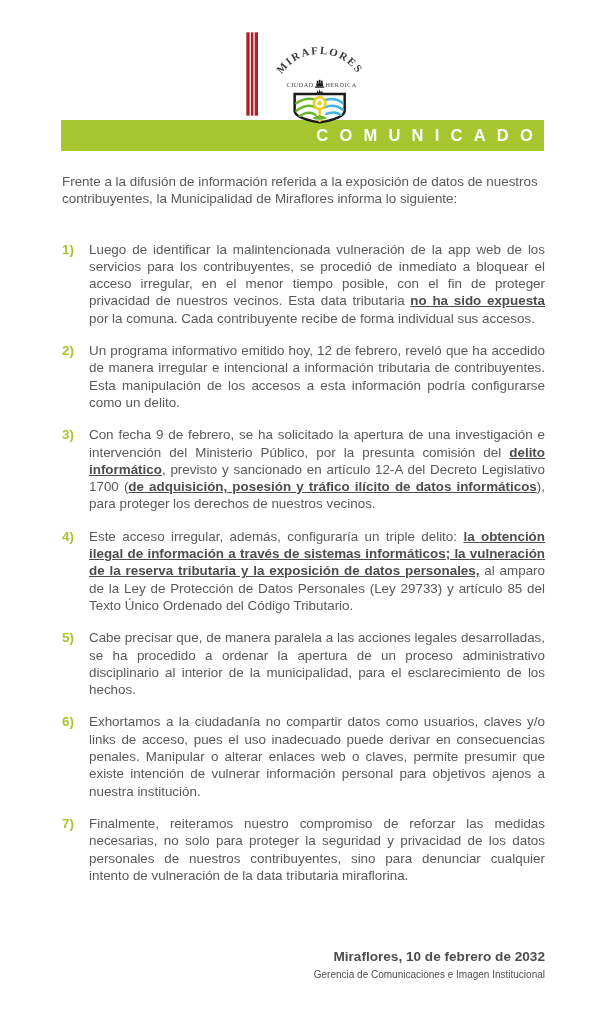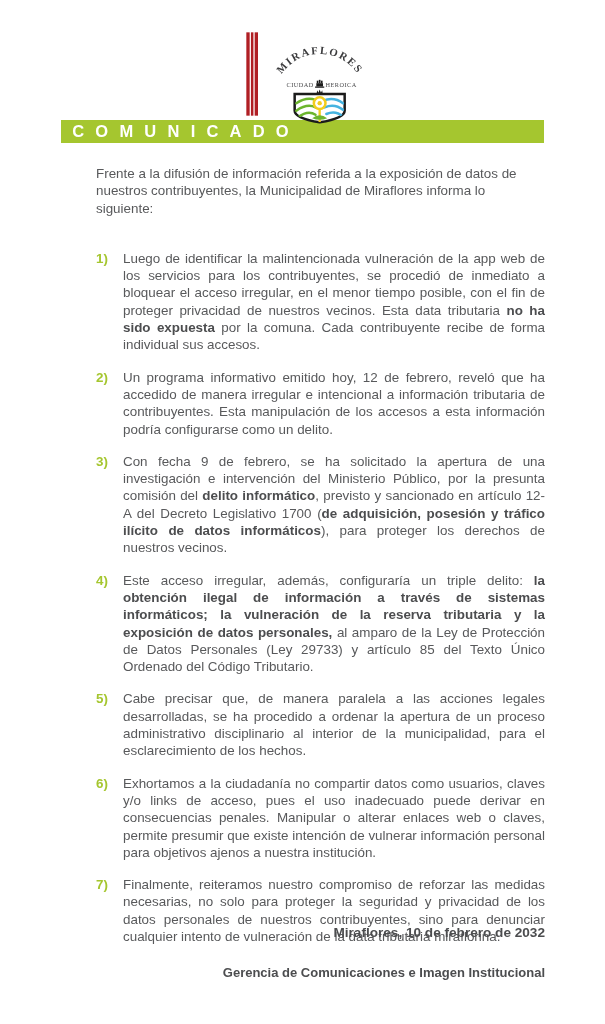--- a/index.html
+++ b/index.html
@@ -20,59 +20,59 @@
   
   .logo-header{
     display:flex; justify-content:center; align-items:flex-start;
     padding-top:24px; height:120px;
   }
   .logo-svg{ display:block; }
 
   
   .banner-wrap{ padding:0 61px; margin-top:0px; }
   .banner{
-    height:23px; background:var(--accent);
-    display:flex; align-items:center; justify-content:flex-start;
+    height:31px; background:var(--accent);
+    display:flex; align-items:center; justify-content:flex-end;
   }
   .banner-title{
     color:#ffffff; font-weight:bold; font-size:16.5px;
     letter-spacing:0.68em; text-indent:0.68em; line-height:1;
   }
 
   
-  .content{ padding:0 60px 0 96px; }
+  .content{ padding:0 60px 0 62px; }
   .intro{
     margin-top:22px;
     font-size:13.4px; line-height:17.3px;
     color:var(--body-text);
   }
   .item-list{ margin-top:33px; list-style:none; }
   .item{
     display:flex; margin-bottom:15px;
     font-size:13.4px; line-height:17.3px;
   }
   .item-number{
     flex:0 0 27px; color:var(--accent); font-weight:bold;
   }
   .item-text{
     flex:1; text-align:justify; color:var(--body-text);
   }
-  .item-text b{ color:var(--bold-text); }
+  .item-text b{ color:var(--bold-text);text-decoration:underline; }
 
   
   .footer{
     position:absolute; right:60px; bottom:44px; left:60px;
     text-align:right;
   }
   .footer-dateline{
     font-weight:bold; font-size:13.6px; color:var(--bold-text);
   }
   .footer-signature{
-    font-weight:bold; font-size:13px; color:var(--bold-text);
-    margin-top:25px;
+    font-weight:normal; font-size:10px; color:var(--bold-text);
+    margin-top:5px;
   }
 </style>
 </head>
 <body>
 
 <div class="page">
 
   <header class="logo-header">
     <svg class="logo-svg" width="134" height="100" viewBox="0 0 160 120">
       <defs>

